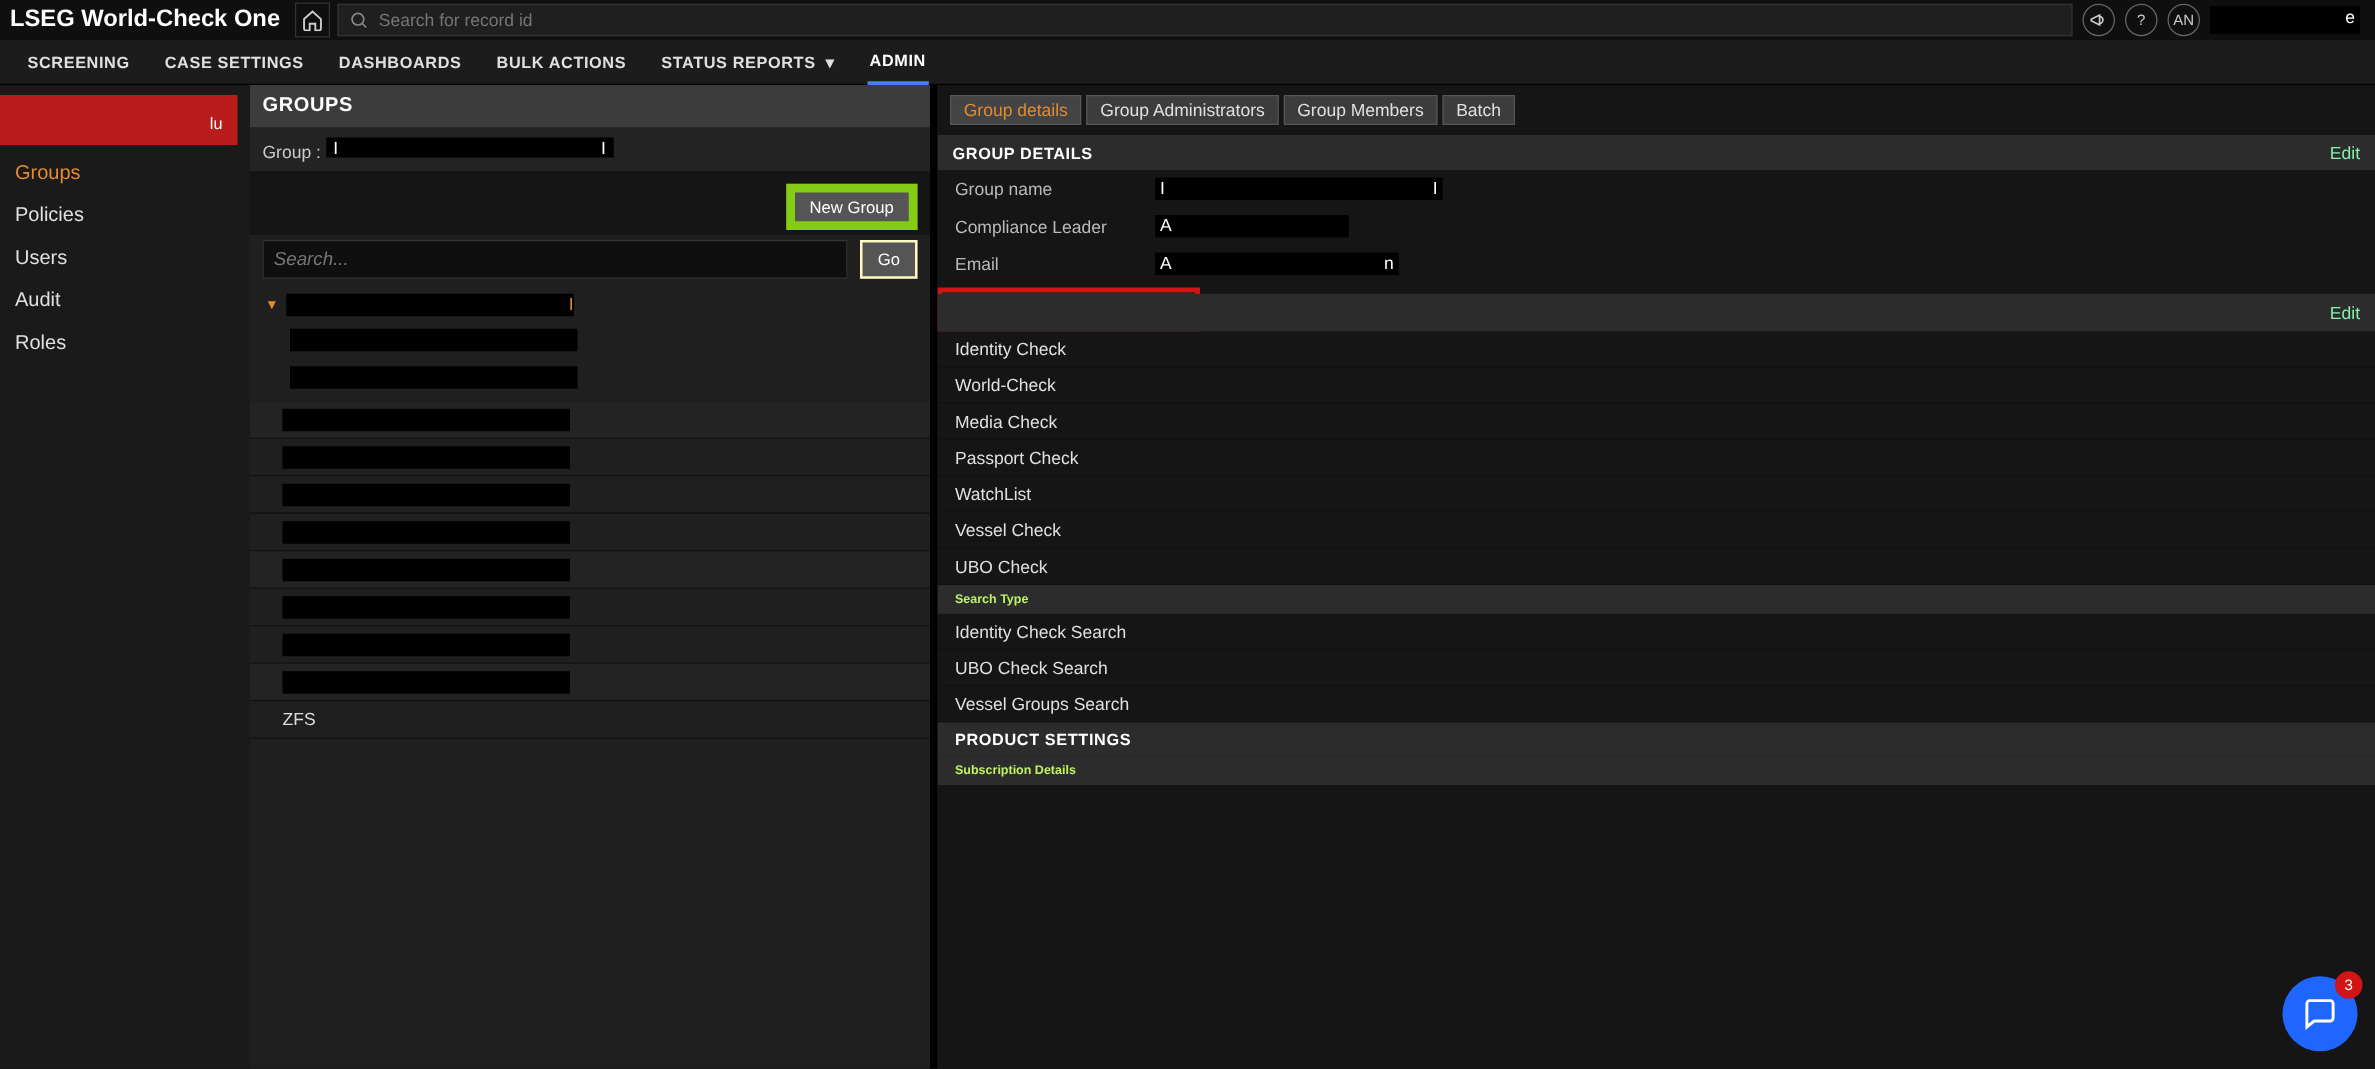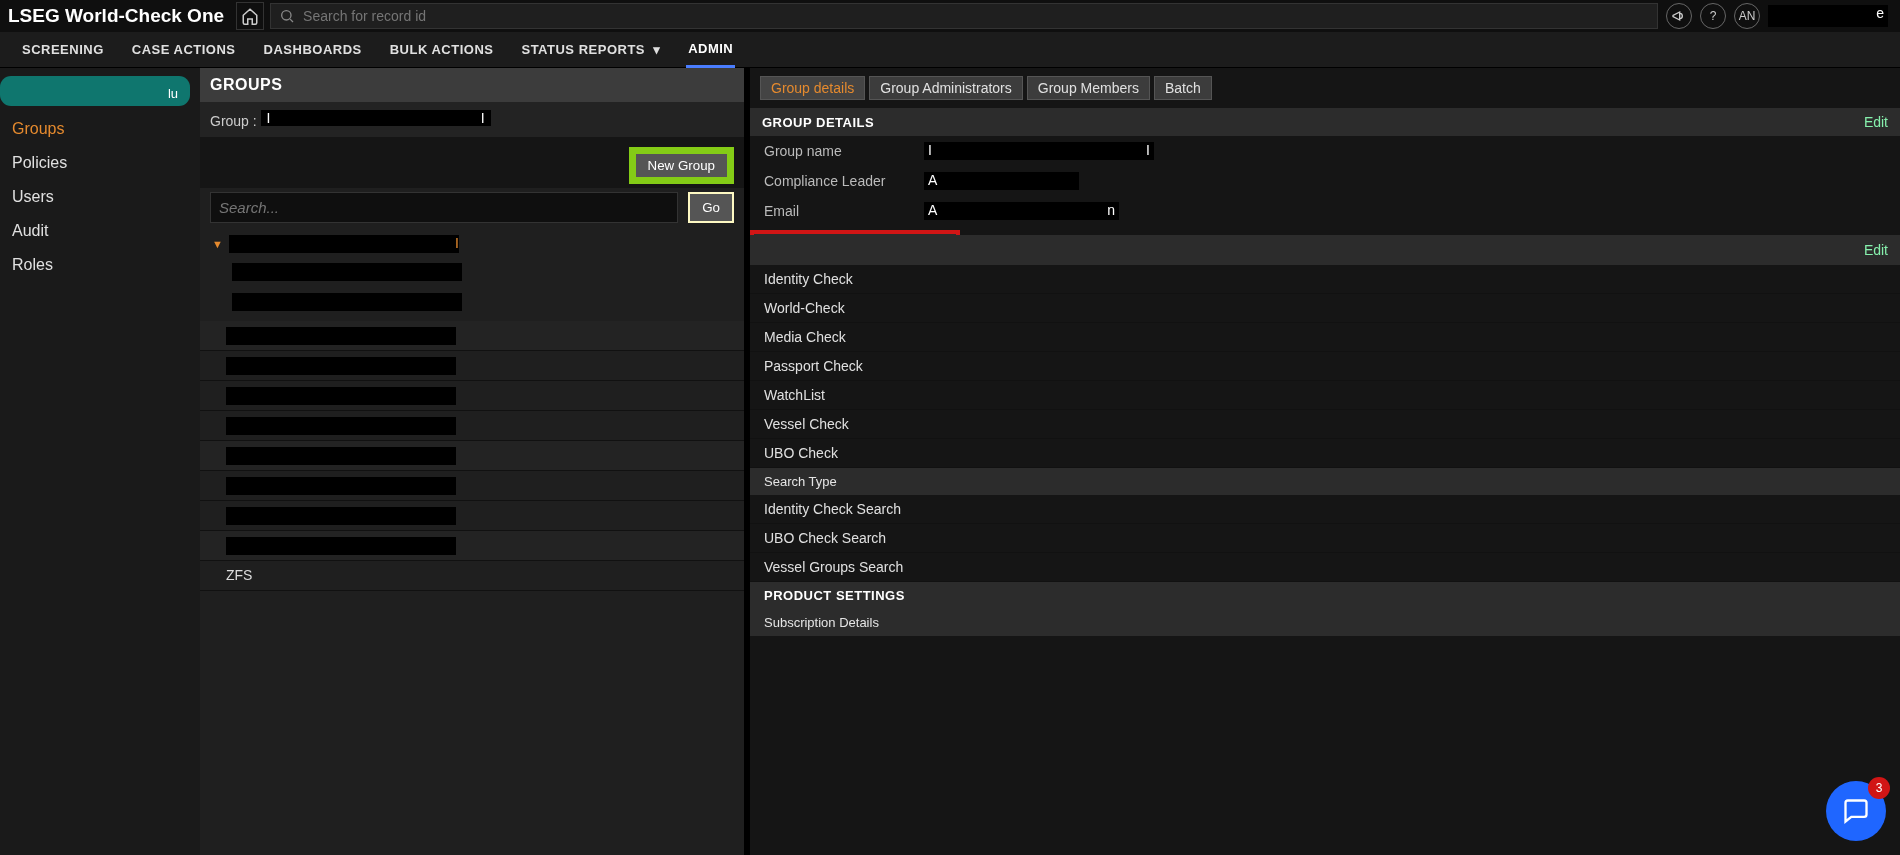--- a/index.html
+++ b/index.html
@@ -94,27 +94,26 @@
   }
 
   
   .left-sidebar {
     background:#1a1a1a;
     padding: 8px 0;
   }
   .side-subtitle {
     color:#fff; font-size:13px;
     padding: 4px 12px 0 12px;
-    background:#0f766e;
-    height: 30px;
+    background:#b91c1c;
+    height: 40px;
     display:flex; align-items:center;
     margin: 0 10px 6px 0;
     text-align:right;
     justify-content:flex-end;
-    border-radius:11px;
   }
   .side-link {
     display:block;
     padding: 8px 12px;
     color:#e0e0e0;
     font-size:16px;
     cursor:pointer;
   }
   .side-link.active { color:#e58a2e; }
 
@@ -265,23 +264,23 @@
   }
 
   .ent-item, .search-type-item {
     padding: 6px 14px;
     color:#e0e0e0;
     border-bottom: 1px solid #111;
   }
   .subhead {
     background:#2c2c2c;
     padding: 6px 14px;
-    color:#e5e5e5;
-    font-weight:400;
-    font-size:13px;
+    color:#bef264;
+    font-weight:700;
+    font-size:10px;
   }
 
   
   .chat-btn {
     position:absolute;
     right: 14px;
     bottom: 14px;
     width:60px; height:60px;
     background:#1f66ff;
     border-radius:50%;
@@ -327,21 +326,21 @@
     </div>
     <div class="circle-btn">
       <span>AN</span>
     </div>
     <div class="user-name-box">e</div>
   </div>
 </div>
 
 <div class="main-nav">
   <div class="main-nav-item">SCREENING</div>
-  <div class="main-nav-item">CASE ACTIONS</div>
+  <div class="main-nav-item">CASE SETTINGS</div>
   <div class="main-nav-item">DASHBOARDS</div>
   <div class="main-nav-item">BULK ACTIONS</div>
   <div class="main-nav-item">
     <span>STATUS REPORTS</span>
     <span class="chev">▾</span>
   </div>
   <div class="main-nav-item active">ADMIN</div>
 </div>
 
 <div class="body-grid">

